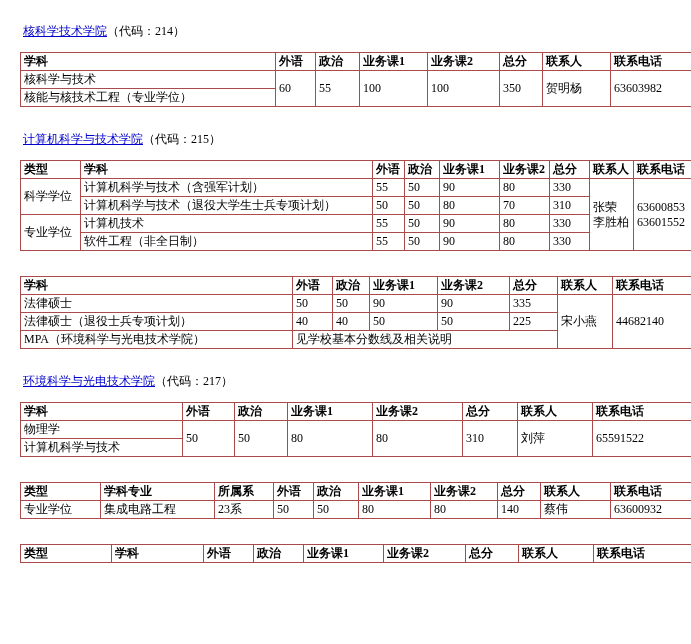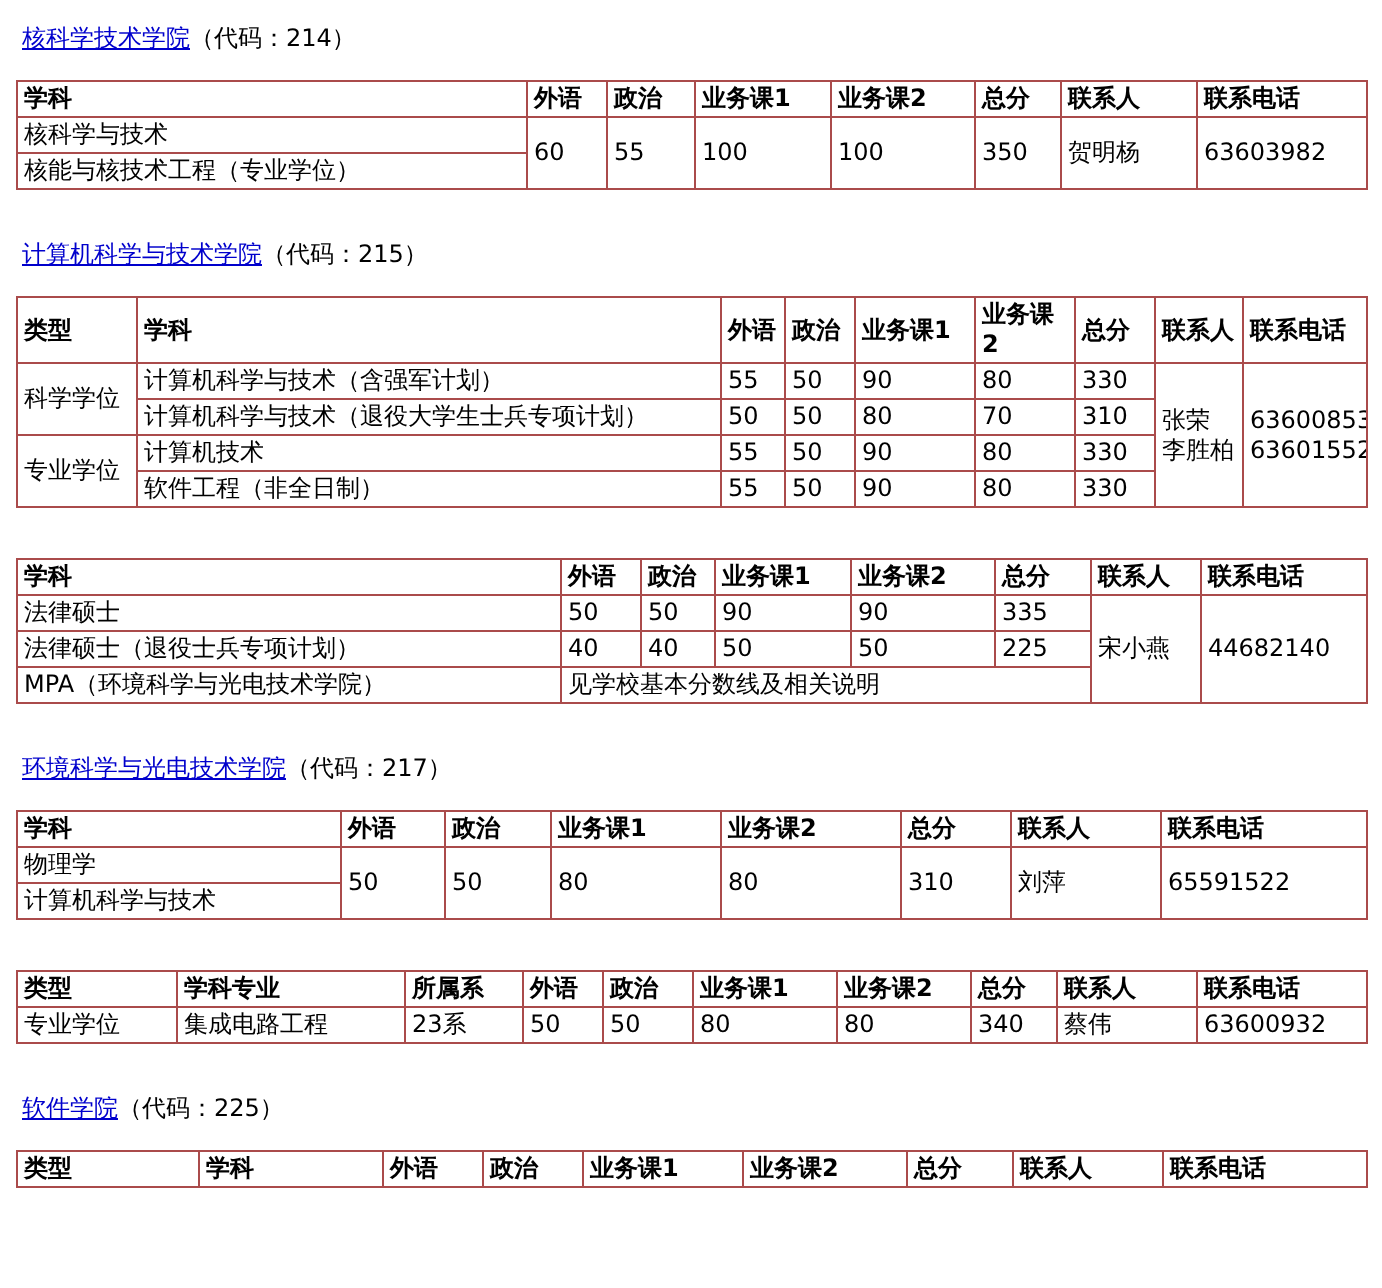--- a/index.html
+++ b/index.html
@@ -12,21 +12,21 @@
   html,body{margin:0;padding:0;}
   body{
     background:var(--bg-color);
     color:var(--text-color);
     font-family:"DejaVu Sans","Liberation Sans",sans-serif;
     font-size:12px;
     line-height:15px;
     width:691px;
     padding:12px 8px 10px 8px;
   }
-  .college-section{margin:0;}
+  .college-section{margin:12px;font-family:Liberation Serif, serif;}
   .heading{
     margin:0 0 13px 3px;
     white-space:nowrap;
   }
   .college-link{
     color:var(--link-color);
     text-decoration:underline;
     cursor:pointer;
   }
   .college-code{
@@ -285,30 +285,29 @@
             <th>联系电话</th>
           </tr>
           <tr>
             <td>专业学位</td>
             <td>集成电路工程</td>
             <td>23系</td>
             <td>50</td>
             <td>50</td>
             <td>80</td>
             <td>80</td>
-            <td>340</td>
+            <td>140</td>
             <td>蔡伟</td>
             <td>63600932</td>
           </tr>
         </tbody>
     </table>
   </section>
 
   <section class="college-section">
-    <div class="heading"><a class="college-link" href="#">软件学院</a><span class="college-code">（代码：225）</span></div>
     <table class="score-table">
       <colgroup>
           <col style="width: 91px;">
           <col style="width: 92px;">
           <col style="width: 50px;">
           <col style="width: 50px;">
           <col style="width: 80px;">
           <col style="width: 82px;">
           <col style="width: 53px;">
           <col style="width: 75px;">

